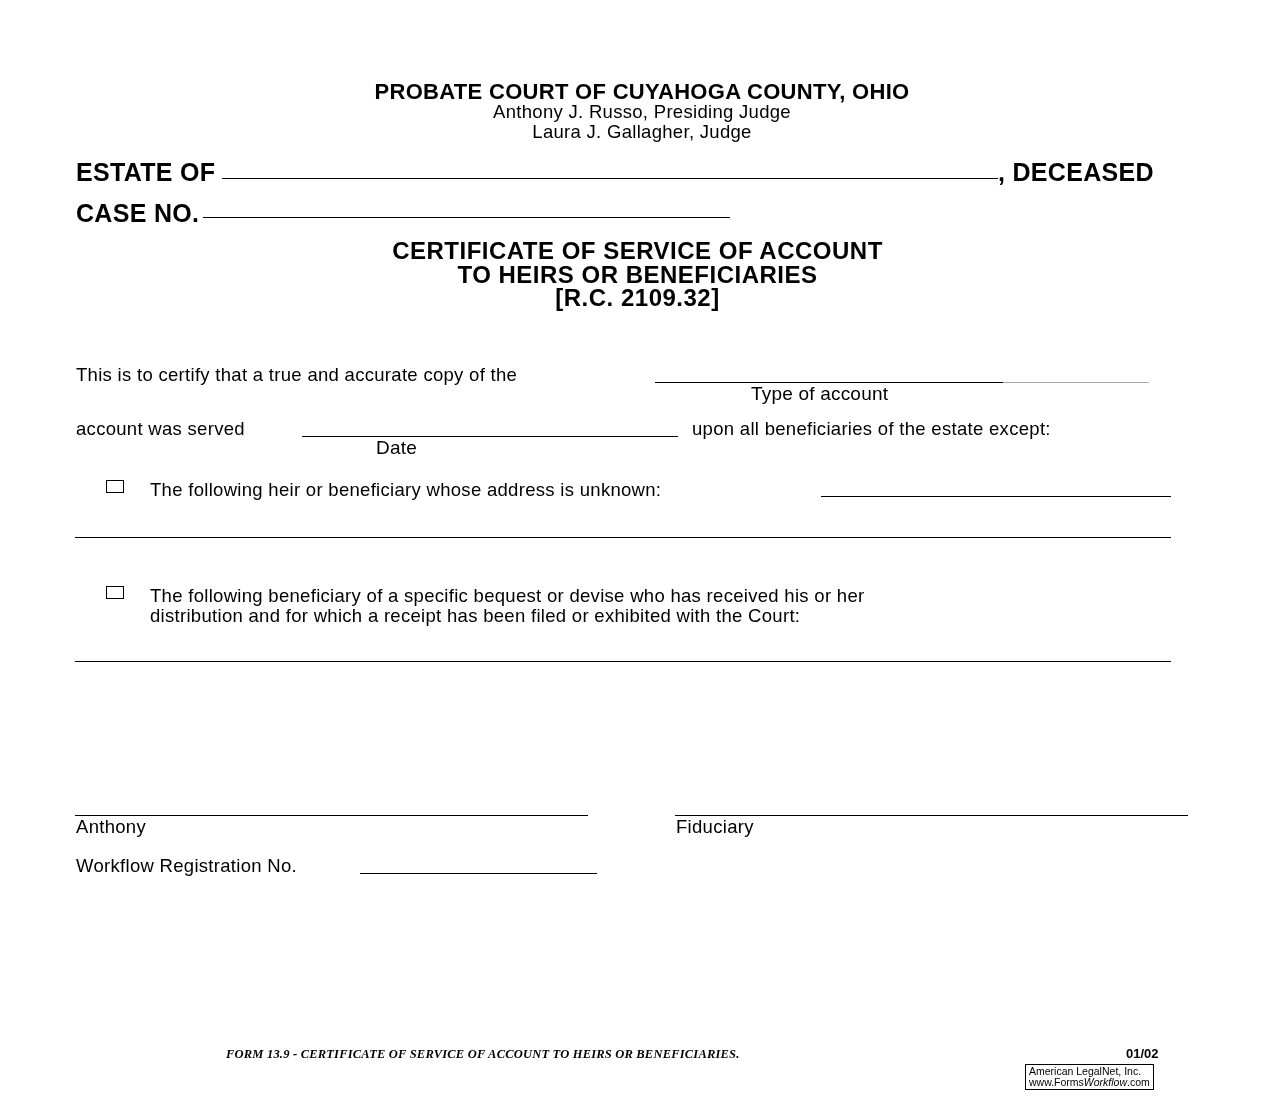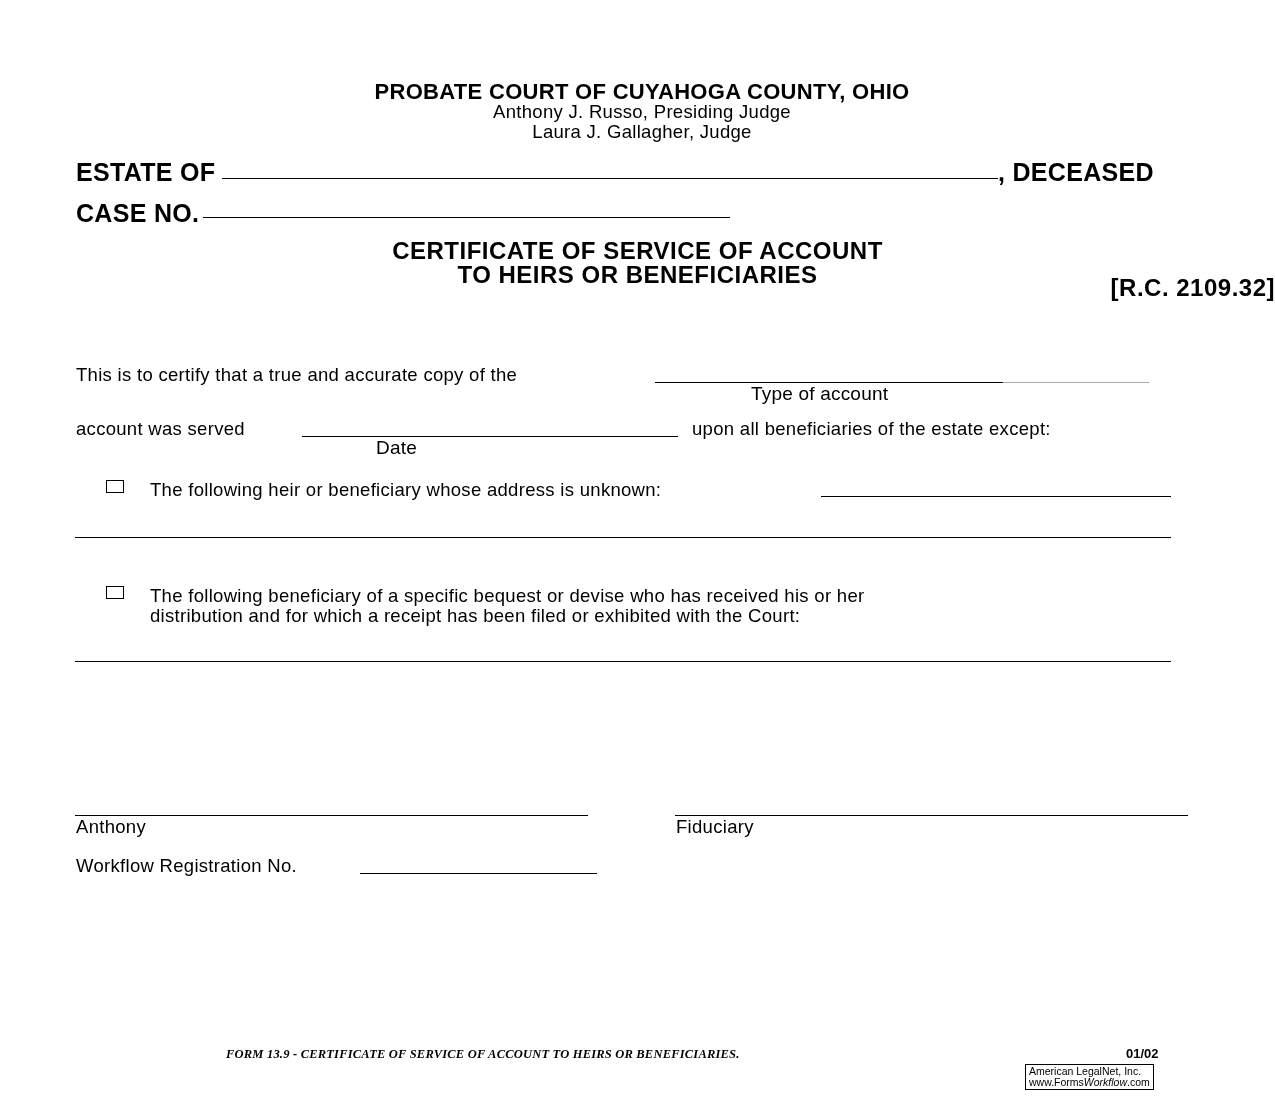--- a/index.html
+++ b/index.html
@@ -28,21 +28,21 @@
 
 <div class="abs blbl" style="left:76px; top:158px;">ESTATE OF</div>
 <div class="line" style="left:222px; top:178px; width:776px;"><span></span></div>
 <div class="abs blbl" style="left:998px; top:158px;">, DECEASED</div>
 
 <div class="abs blbl" style="left:76px; top:199px;">CASE NO.</div>
 <div class="line" style="left:203px; top:217px; width:527px;"><span></span></div>
 
 <div class="abs title" style="top:237px;">CERTIFICATE OF SERVICE OF ACCOUNT</div>
 <div class="abs title" style="top:261px;">TO HEIRS OR BENEFICIARIES</div>
-<div class="abs title" style="top:274px;text-align:right;">[R.C. 2109.32]</div>
+<div class="abs title" style="top:284px;">[R.C. 2109.32]</div>
 
 <div class="abs lbl" style="left:76px; top:364px;">This is to certify that a true and accurate copy of the</div>
 <div class="line" style="left:655px; top:382px; width:348px;"><span></span></div>
 <div class="gline" style="left:1003px; top:382px; width:146px;"></div>
 <div class="abs small" style="left:751px; top:383px;">Type of account</div>
 
 <div class="abs lbl" style="left:76px; top:418px;">account was served</div>
 <div class="line" style="left:302px; top:436px; width:376px;"><span></span></div>
 <div class="abs small" style="left:376px; top:437px;">Date</div>
 <div class="abs lbl" style="left:692px; top:418px;">upon all beneficiaries of the estate except:</div>

